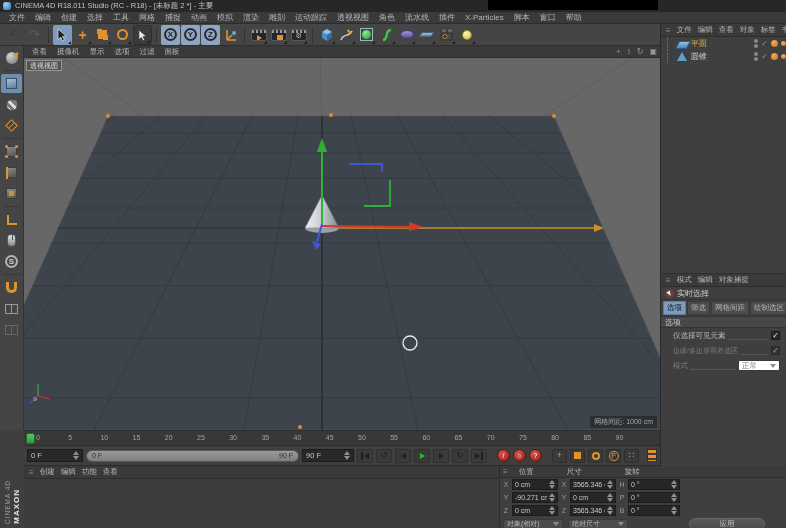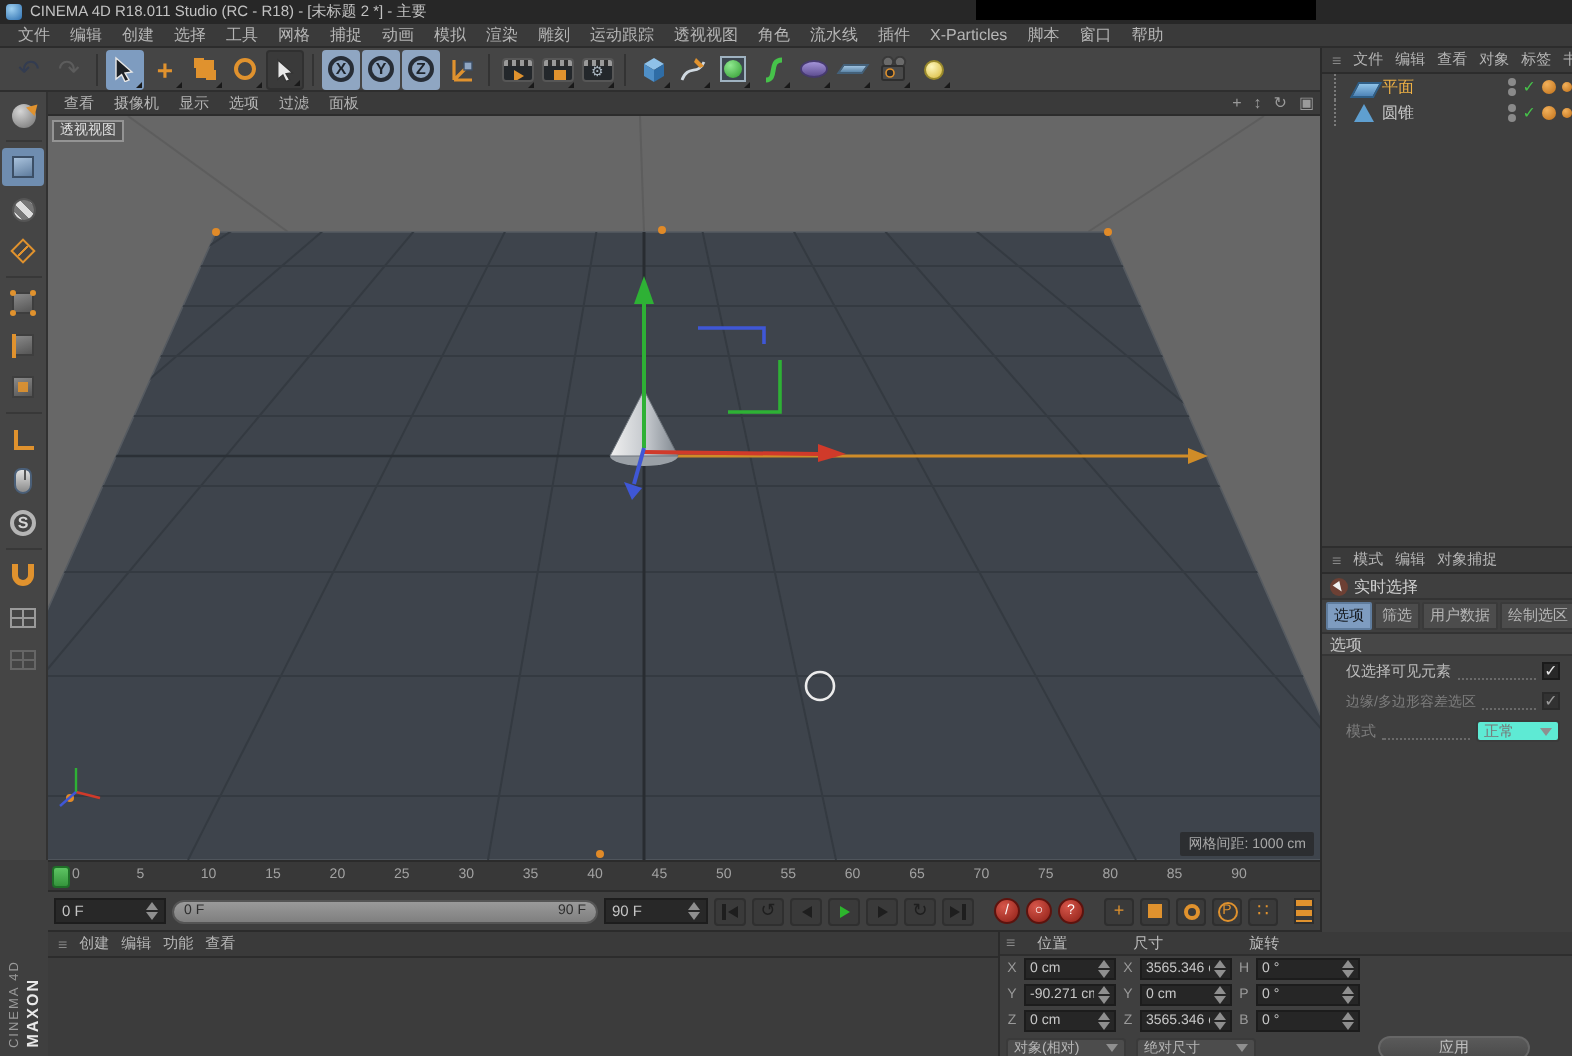--- a/index.html
+++ b/index.html
@@ -115,21 +115,21 @@
 .lead{flex:1;border-bottom:1px dotted #6a6a6a;margin:0 3px;height:8px;min-width:6px}
 .num{width:38px;height:11px;background:#262626;border:1px solid #1c1c1c;color:#ccc;display:flex;align-items:center;padding:0 3px}
 .num b{font-weight:normal;flex:1}
 .spin{display:flex;flex-direction:column;gap:1px;margin-left:2px}
 .spin i{width:0;height:0;border:3px solid transparent}
 .spin .up{border-bottom:4px solid #8f8f8f;border-top:none}
 .spin .dn{border-top:4px solid #8f8f8f;border-bottom:none}
 .cb{width:9px;height:9px;background:#282828;border:1px solid #1a1a1a;display:flex;align-items:center;justify-content:center;color:#e8e8e8;font-size:8px;line-height:1}
 .cb.dis{opacity:.55}
 .ddl{height:11px;background:#4c4c4c;border:1px solid #3a3a3a;border-radius:2px;color:#9a9a9a;display:flex;align-items:center;justify-content:space-between;padding:0 3px;gap:3px}
-.ddl.dis{color:#777;background:#5eead4}
+.ddl.dis{color:#777;background:#ffffff}
 .car{width:0;height:0;border:3px solid transparent;border-top:4px solid #8f8f8f;margin-top:3px}
 
 #matmgr{left:24px;top:466px;width:476px;height:62px;background:#3c3c3c;border-right:1px solid #2b2b2b}
 #coord{left:500px;top:466px;width:286px;height:62px;background:#3f3f3f}
 #coord-head{display:flex;align-items:center;height:12px;font-size:7.5px;color:#bdbdbd;background:#3a3a3a;border-bottom:1px solid #2e2e2e}
 #coord-head span.col{display:inline-block}
 .crow{display:flex;align-items:center;height:13px;padding:0 2px;gap:2px}
 .cl{width:8px;text-align:center;color:#9a9a9a;font-size:7px;flex:none}
 .cf{width:46px;height:11px;background:#262626;border:1px solid #1c1c1c;color:#c8c8c8;font-size:7px;display:flex;align-items:center;padding:0 2px;flex:none}
 .cf b{font-weight:normal;flex:1;white-space:nowrap;overflow:hidden}
@@ -545,21 +545,21 @@
           <span class="mi">对象捕捉</span>
       </span>
     </div>
     <div id="am-title">
       <span class="tico"></span>
       <span>实时选择</span>
     </div>
     <div id="am-tabs">
       <span class="am-tab active">选项</span>
         <span class="am-tab">筛选</span>
-        <span class="am-tab">用户数据</span>
+        <span class="am-tab">网格间距</span>
         <span class="am-tab">绘制选区</span>
     </div>
     <div id="am-sec">选项</div>
     <div class="am-row">
       <span>仅选择可见元素</span>
       <span class="lead"></span>
       <span class="cb">✓</span>
     </div>
     <div class="am-row dis">
       <span style="font-size:7px">边缘/多边形容差选区</span>

